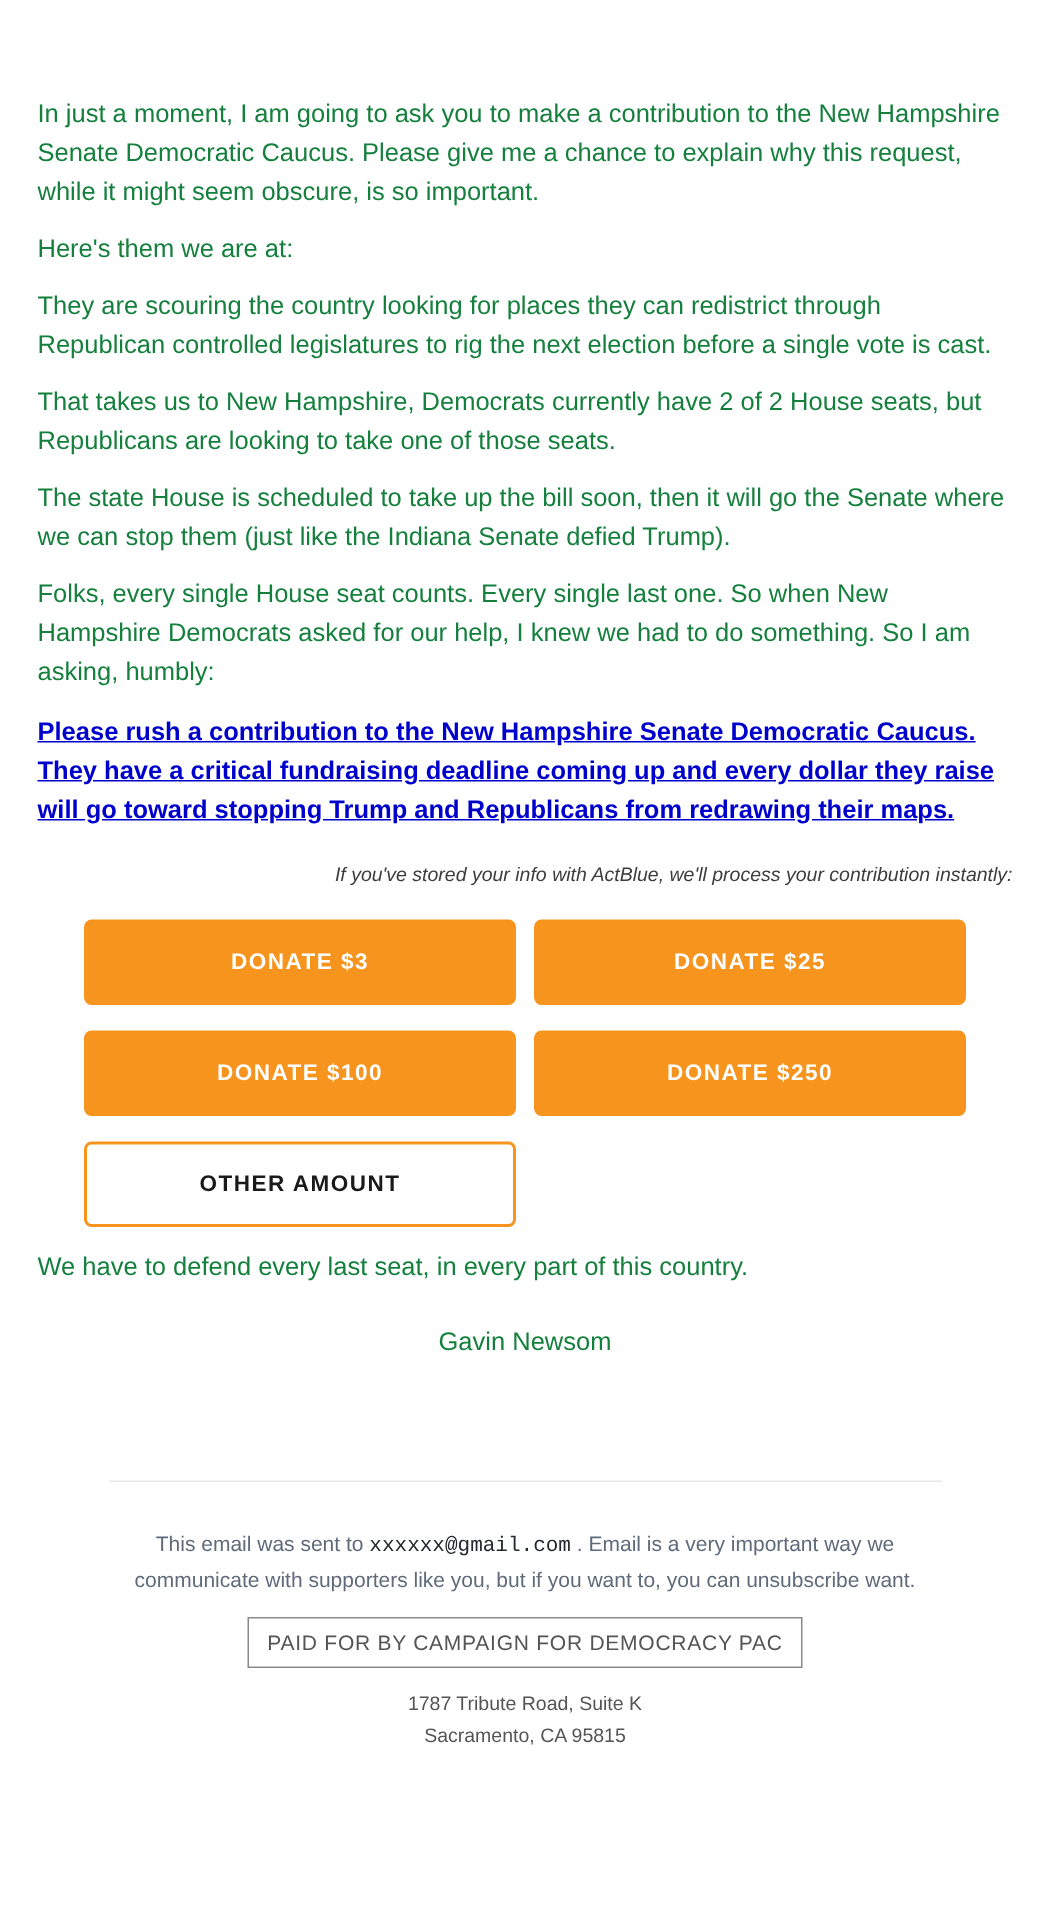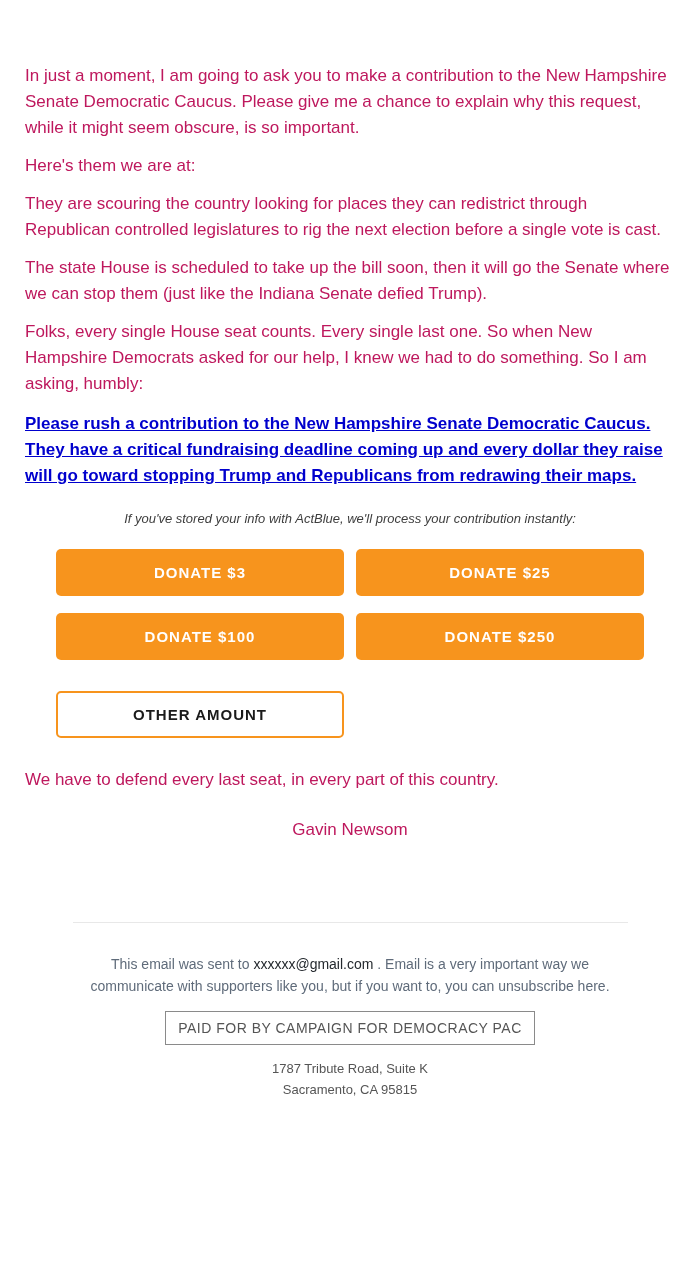--- a/index.html
+++ b/index.html
@@ -11,88 +11,87 @@
     font-family: "Liberation Sans", sans-serif;
     color: #333333;
   }
   .email-wrap {
     padding: 51px 25px 20px 25px;
   }
   .para {
     font-size: 17px;
     line-height: 26px;
     margin: 12px 0;
-    color: #be185d;
+    color: #15803d;
   }
   .link-para {
     display: block;
     font-size: 17px;
     line-height: 26px;
     margin: 14px 0 0 0;
     font-weight: bold;
     color: #0000cd;
     text-decoration: underline;
     cursor: pointer;
   }
   .actblue-note {
     margin-top: 22px;
-    text-align: center;
+    text-align: right;
     font-size: 13px;
     line-height: 16px;
     font-style: italic;
     color: #3d3d3d;
   }
   .donate-grid {
     margin: 22px 31px 0 31px;
     display: grid;
     grid-template-columns: 1fr 1fr;
     column-gap: 12px;
     row-gap: 17px;
   }
   .donate-btn {
-    height: 47px;
+    height: 57px;
     border: none;
     border-radius: 5px;
     background: #f7941d;
     color: #ffffff;
     font-family: "Liberation Sans", sans-serif;
     font-size: 15px;
     font-weight: bold;
     letter-spacing: 1px;
     cursor: pointer;
     display: flex;
     align-items: center;
     justify-content: center;
   }
   .donate-btn.outline {
     background: #ffffff;
     border: 2px solid #f7941d;
     color: #1a1a1a;
-    margin-top: 14px;
   }
-  .closing { margin-top: 29px; }
+  .closing { margin-top: 14px; }
   .signature { margin-top: 24px; text-align: center; }
   .divider {
     border: none;
     border-top: 1px solid #e8e8e8;
     width: 555px;
     margin: 79px auto 0 auto;
   }
   .footer {
     margin-top: 30px;
     text-align: center;
   }
   .footer-sent {
     font-size: 14px;
     line-height: 22px;
     color: #5f6b7a;
     max-width: 540px;
     margin: 0 auto;
   }
-  .footer-email { color: #24292e; }
+  .footer-email { color: #24292e; font-family: Liberation Mono, monospace; }
   .unsubscribe { color: #5f6b7a; cursor: pointer; }
   .paid-box {
     display: inline-block;
     margin-top: 14px;
     border: 1px solid #8a8a8a;
     padding: 8px 12px;
     font-size: 14px;
     letter-spacing: 0.5px;
     color: #555555;
   }
@@ -104,20 +103,21 @@
   }
 </style>
 </head>
 <body>
 
 <div class="email-wrap">
 
   <p class="para">In just a moment, I am going to ask you to make a contribution to the New Hampshire Senate Democratic Caucus. Please give me a chance to explain why this request, while it might seem obscure, is so important.</p>
   <p class="para">Here's them we are at:</p>
   <p class="para">They are scouring the country looking for places they can redistrict through Republican controlled legislatures to rig the next election before a single vote is cast.</p>
+  <p class="para">That takes us to New Hampshire, Democrats currently have 2 of 2 House seats, but Republicans are looking to take one of those seats.</p>
   <p class="para">The state House is scheduled to take up the bill soon, then it will go the Senate where we can stop them (just like the Indiana Senate defied Trump).</p>
   <p class="para">Folks, every single House seat counts. Every single last one. So when New Hampshire Democrats asked for our help, I knew we had to do something. So I am asking, humbly:</p>
 
   <a class="link-para">Please rush a contribution to the New Hampshire Senate Democratic Caucus. They have a critical fundraising deadline coming up and every dollar they raise will go toward stopping Trump and Republicans from redrawing their maps.</a>
 
   <div class="actblue-note">If you've stored your info with ActBlue, we'll process your contribution instantly:</div>
 
   <div class="donate-grid">
     <button class="donate-btn">DONATE $3</button>
     <button class="donate-btn">DONATE $25</button>
@@ -125,21 +125,21 @@
     <button class="donate-btn">DONATE $250</button>
     <button class="donate-btn outline">OTHER AMOUNT</button>
   </div>
 
   <p class="para closing">We have to defend every last seat, in every part of this country.</p>
   <p class="para signature">Gavin Newsom</p>
 
   <hr class="divider">
 
   <div class="footer">
-    <p class="footer-sent"><span>This email was sent to </span><span class="footer-email">xxxxxx@gmail.com</span><span> . Email is a very important way we communicate with supporters like you, but if you want to, you can </span><span class="unsubscribe">unsubscribe here.</span></p>
+    <p class="footer-sent"><span>This email was sent to </span><span class="footer-email">xxxxxx@gmail.com</span><span> . Email is a very important way we communicate with supporters like you, but if you want to, you can </span><span class="unsubscribe">unsubscribe want.</span></p>
 
     <div class="paid-box">PAID FOR BY CAMPAIGN FOR DEMOCRACY PAC</div>
 
     <div class="address">
       <div>1787 Tribute Road, Suite K</div>
       <div>Sacramento, CA 95815</div>
     </div>
   </div>
 
 </div>

